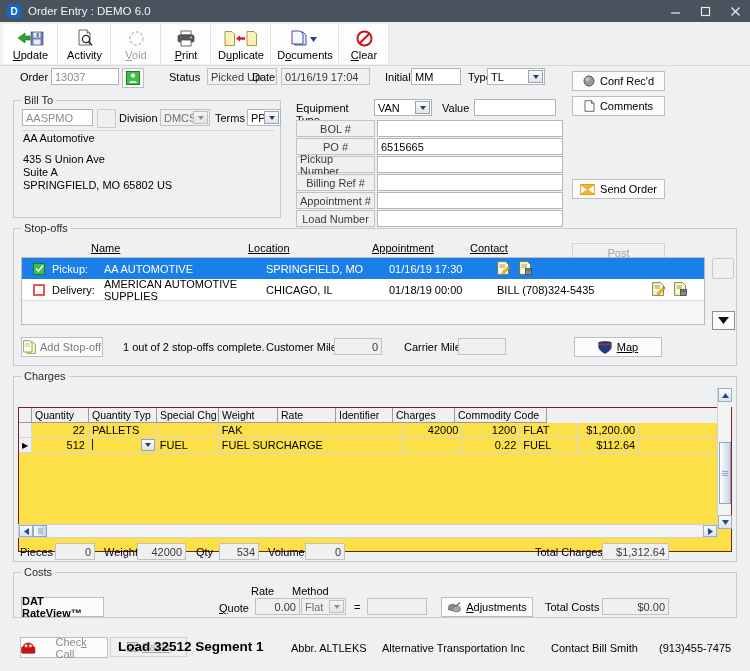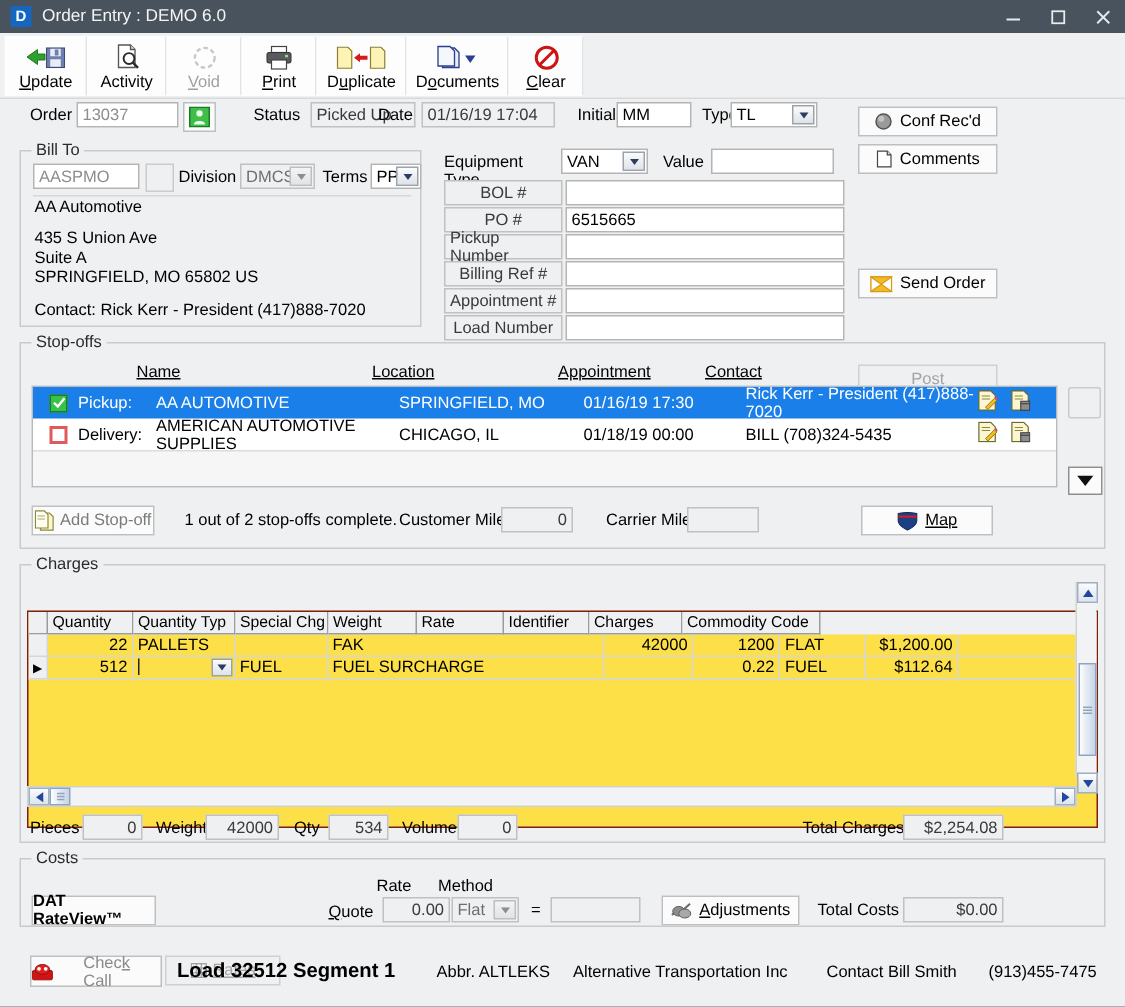--- a/index.html
+++ b/index.html
@@ -375,21 +375,20 @@
       <span>PP</span>
       <span class="arrow">
           <span class="tri-down"></span>
         </span>
     </div>
     <div style="position:absolute;left:8px;top:29px;width:252px;border-top:1px solid #d4d6d8;"></div>
     <div style="position:absolute;left:9px;top:31px;font-size:11px;">AA Automotive</div>
     <div style="position:absolute;left:9px;top:52px;font-size:11px;">435 S Union Ave</div>
     <div style="position:absolute;left:9px;top:65px;font-size:11px;">Suite A</div>
     <div style="position:absolute;left:9px;top:78px;font-size:11px;">SPRINGFIELD, MO  65802  US</div>
-    <div style="position:absolute;left:9px;top:100px;font-size:11px;">Contact: Rick Kerr - President  (417)888-7020</div>
   </div>
 
   <div style="position:absolute;left:296px;top:99px;">
     <div class="lbl" style="position:absolute;left:0;top:3px;">Equipment Type</div>
     <div class="combo" style="position:absolute;left:78px;top:0px;width:58px;">
       <span>VAN</span>
       <span class="arrow">
           <span class="tri-down"></span>
         </span>
     </div>
@@ -471,21 +470,20 @@
     <div class="so-row sel">
       <div class="chk green">
         <svg width="9" height="9" viewBox="0 0 9 9">
             <polyline points="1,4.5 3.5,7 8,1.5" fill="none" stroke="#fff" stroke-width="1.6"></polyline>
           </svg>
       </div>
       <div class="so-c-type" style="width:52px;">Pickup:</div>
       <div class="so-c-name">AA AUTOMOTIVE</div>
       <div class="so-c-loc">SPRINGFIELD, MO</div>
       <div class="so-c-appt">01/16/19 17:30</div>
-      <div class="so-c-contact">Rick Kerr - President  (417)888-7020</div>
       <div class="so-icons">
         <span>
           <svg width="13" height="14" viewBox="0 0 13 14">
               <path d="M0.6,0.6 L8.5,0.6 L11.5,3.6 L11.5,13.4 L0.6,13.4 Z" fill="#fdf6d2" stroke="#6a6a2a" stroke-width="0.8"></path>
               <line x1="2.5" y1="4" x2="8" y2="4" stroke="#8a8a3a" stroke-width="0.8"></line>
               <line x1="2.5" y1="6" x2="8" y2="6" stroke="#8a8a3a" stroke-width="0.8"></line>
               <polygon points="5,11.5 11,5.5 12.6,7 6.6,13" fill="#f0c020" stroke="#8a6b10" stroke-width="0.6"></polygon>
               <polygon points="11,5.5 12.2,4.3 13.4,5.9 12.6,7" fill="#e0457a"></polygon>
             </svg>
         </span>
@@ -653,21 +651,21 @@
 
   <div class="lbl" style="position:absolute;left:20px;top:546px;">Pieces</div>
   <div class="tbox ro right" style="position:absolute;left:55px;top:543px;width:40px;">0</div>
   <div class="lbl" style="position:absolute;left:104px;top:546px;">Weight</div>
   <div class="tbox ro right" style="position:absolute;left:137px;top:543px;width:49px;">42000</div>
   <div class="lbl" style="position:absolute;left:196px;top:546px;">Qty</div>
   <div class="tbox ro right" style="position:absolute;left:219px;top:543px;width:40px;">534</div>
   <div class="lbl" style="position:absolute;left:268px;top:546px;">Volume</div>
   <div class="tbox ro right" style="position:absolute;left:305px;top:543px;width:40px;">0</div>
   <div class="lbl" style="position:absolute;left:535px;top:546px;">Total Charges</div>
-  <div class="tbox ro right" style="position:absolute;left:602px;top:543px;width:67px;">$2,254.08</div>
+  <div class="tbox ro right" style="position:absolute;left:602px;top:543px;width:67px;">$1,312.64</div>
 
   <div class="group" style="left:13px;top:572px;width:724px;height:46px;">
     <div class="legend">Costs</div>
   </div>
   <div class="btn" style="position:absolute;left:21px;top:597px;width:83px;height:20px;">
     <span class="bold" style="font-size:11px;">DAT RateView™</span>
   </div>
   <div class="btn disabled" style="position:absolute;left:110px;top:597px;width:77px;height:20px;gap:4px;">
     <svg width="11" height="10" viewBox="0 0 11 10">
         <rect x="0.5" y="0.5" width="10" height="9" fill="#f0f0f2" stroke="#8b8d8f" stroke-width="0.7"></rect>

